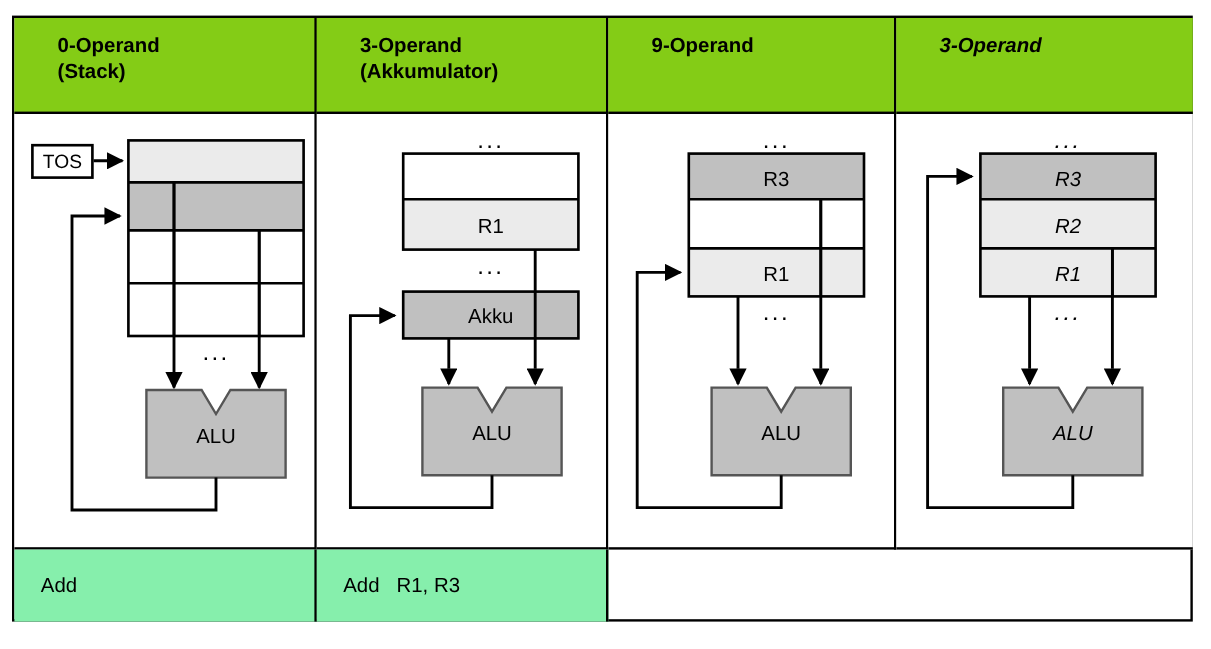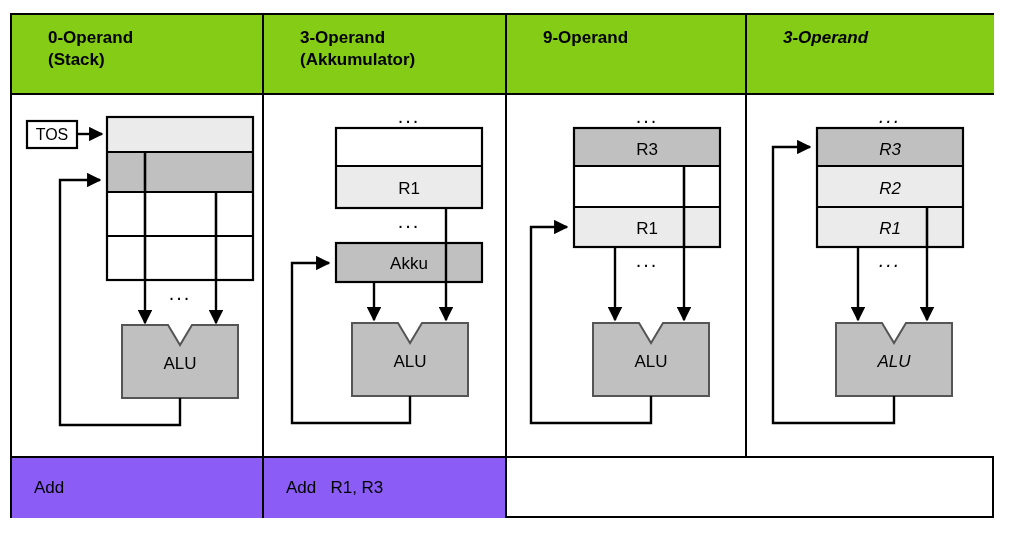--- a/index.html
+++ b/index.html
@@ -45,21 +45,21 @@
     white-space: pre-line;
   }
   .diagram-cell {
     background: #ffffff;
     border-bottom: 2px solid #000000;
     padding: 0;
   }
   .diagram-cell svg { display: block; }
 
   .footer-cell {
-    background: #8b5cf6;
+    background: #86efac;
     font-size: 17px;
     color: #000000;
     display: flex;
     align-items: center;
     padding-left: 22px;
     white-space: pre;
   }
 </style>
 </head>
 <body>

